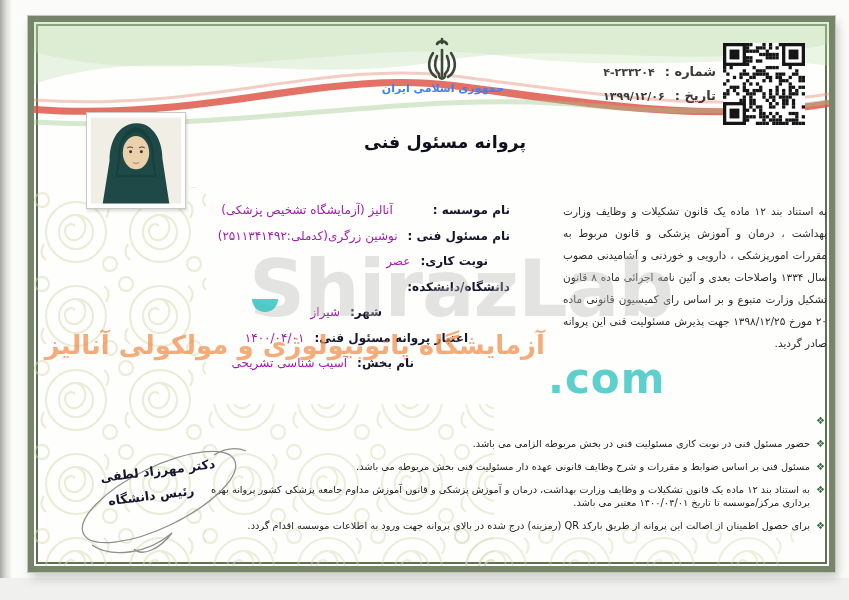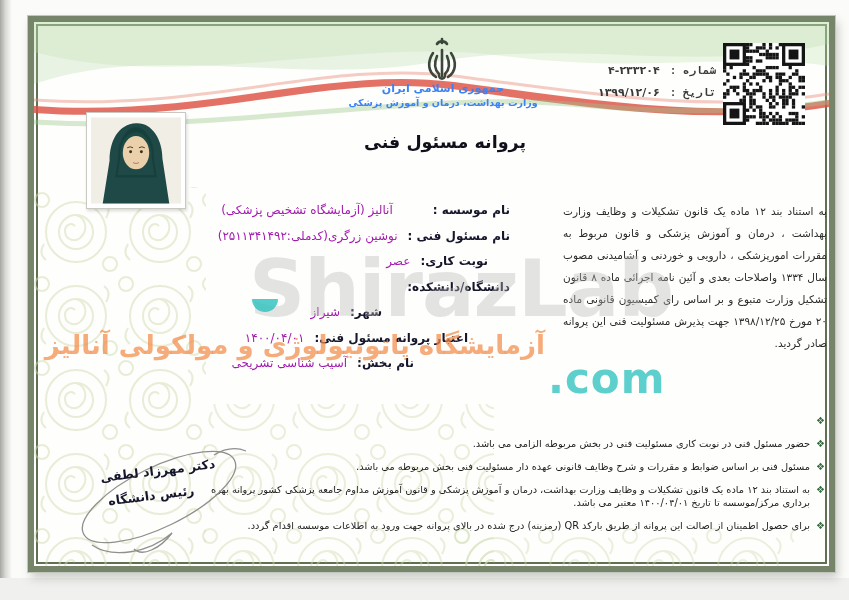--- a/index.html
+++ b/index.html
@@ -20,21 +20,21 @@
 
   .emblem { position:absolute; left:386px; top:14px; width:44px; height:50px; }
 
   .gov-lines { position:absolute; left:289px; top:60px; width:240px; text-align:center;
     color:#3b82f6; direction:rtl; }
   .gov-line1 { font-size:11px; font-weight:bold; letter-spacing:.5px; }
   .gov-line2 { font-size:9.5px; font-weight:bold; margin-top:2px; }
 
   .meta { position:absolute; right:113px; top:42px; direction:rtl; color:#3a3a3a; }
   .meta-row { display:flex; gap:10px; align-items:baseline; margin-bottom:9px; justify-content:flex-start; }
-  .meta-label { font-size:11px; font-weight:bold;font-family:Liberation Mono, monospace; }
+  .meta-label { font-size:13px; font-weight:bold; }
   .meta-value { font-size:11px; font-weight:bold; letter-spacing:.5px; }
 
   .qr { position:absolute; left:689px; top:21px; width:82px; height:82px; background:#fff; }
   .qr svg { width:82px; height:82px; }
 
   .cert-title { position:absolute; left:261px; top:110px; width:300px; text-align:center;
     font-size:17.5px; font-weight:bold; color:#10101c; direction:rtl; }
 
   .photo { position:absolute; left:52px; top:90px; width:100px; height:97px; background:#ffffff;
     border:1px solid #c9c9c2; box-shadow:1px 2px 3px rgba(0,0,0,.15); padding:4px; }
@@ -119,21 +119,20 @@
           <path d="M31 17 C37 26 36 36 28 41"></path>
           <path d="M17 20 C14 27 14 33 19 38"></path>
           <path d="M27 20 C30 27 30 33 25 38"></path>
           <path d="M17 8 C19 4.5 25 4.5 27 8"></path>
           <path d="M22 3 L22 7"></path>
         </g>
       </svg>
 
       <div class="gov-lines">
         <div class="gov-line1">جمهوری اسلامی ایران</div>
-        <div class="gov-line2">وزارت بهداشت، درمان و آموزش پزشکی</div>
       </div>
 
       <div class="meta">
         <div class="meta-row">
           <span class="meta-label">شماره :</span>
           <span class="meta-value">۴-۲۳۳۲۰۴</span>
         </div>
         <div class="meta-row">
           <span class="meta-label">تاریخ :</span>
           <span class="meta-value">۱۳۹۹/۱۲/۰۶</span>

